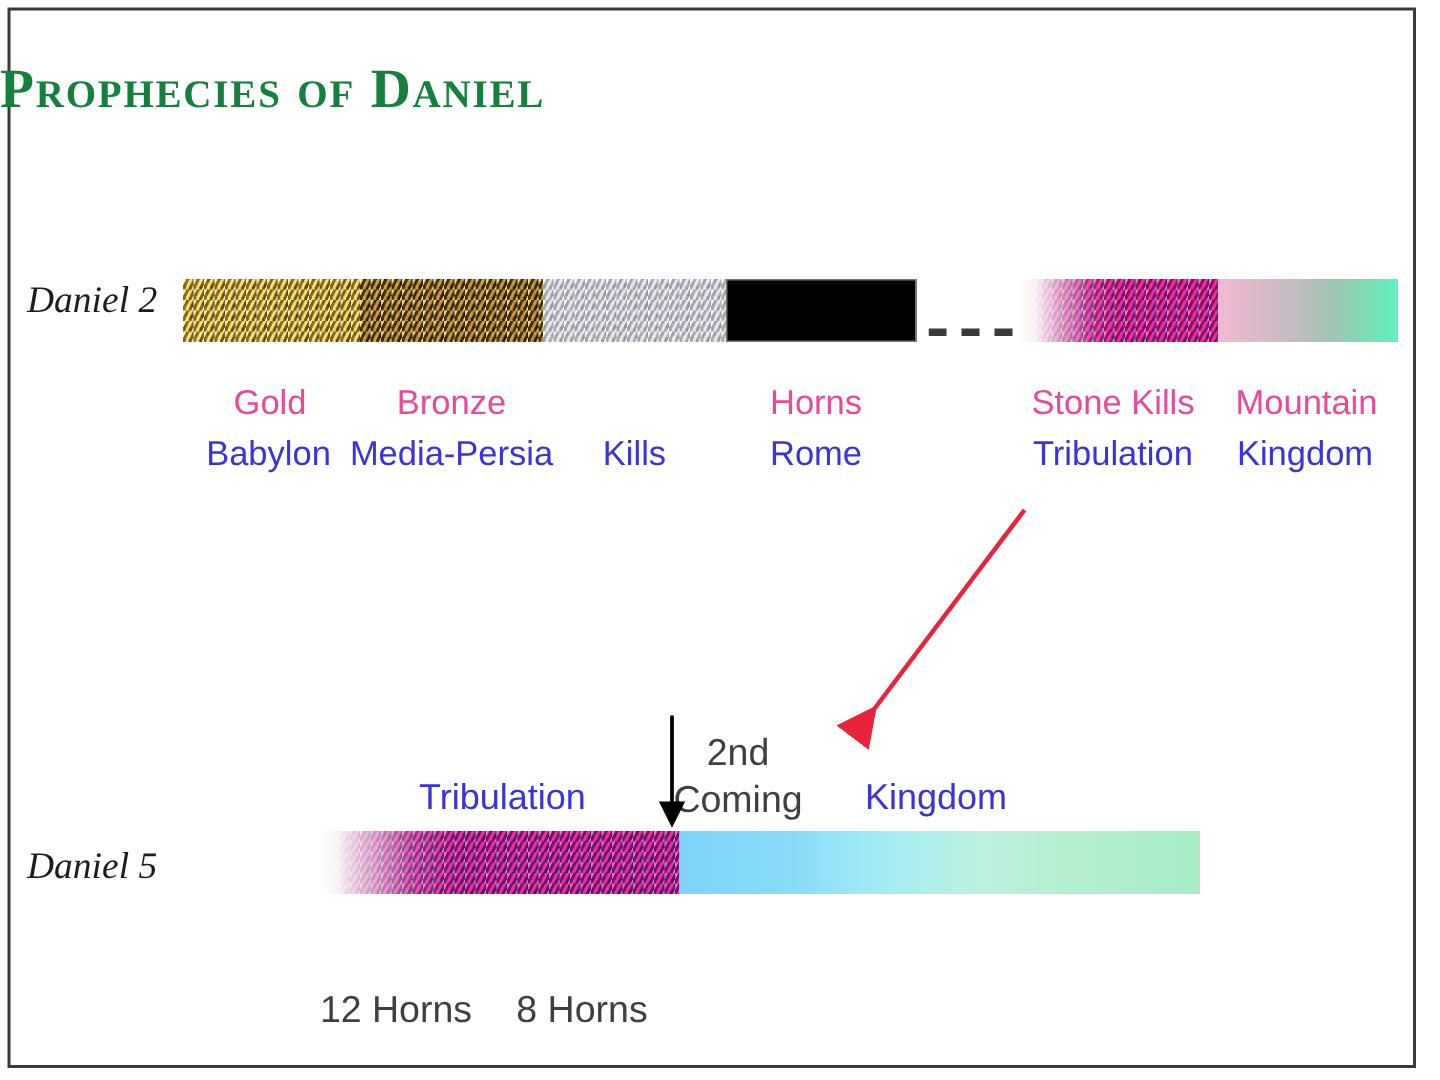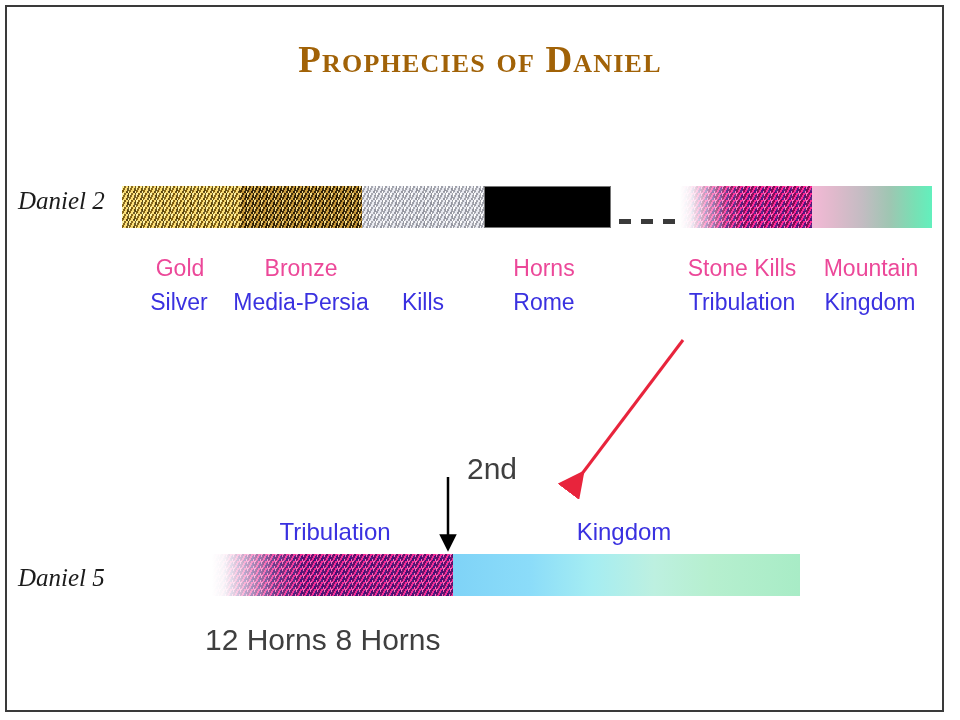--- a/index.html
+++ b/index.html
@@ -25,27 +25,26 @@
     height: 707px;
     border: 2px solid #3a3a3a;
     box-sizing: border-box;
     pointer-events: none;
   }
   .title {
     position: absolute;
     left: 0;
     top: 38px;
     width: 960px;
-    text-align: center;
     font-family: "Liberation Serif", serif;
     font-weight: bold;
     font-size: 37px;
     font-variant: small-caps;
     letter-spacing: 1.2px;
-    color: #a16207;
+    color: #15803d;
   }
   .row-label {
     position: absolute;
     font-family: "Liberation Serif", serif;
     font-style: italic;
     font-size: 25px;
     color: #1c1c1c;
     white-space: nowrap;
   }
   .bar {
@@ -134,24 +133,25 @@
   }
   .cap-bot {
     position: absolute;
     font-size: 23px;
     color: #3a31e0;
     text-align: center;
     white-space: nowrap;
   }
   .free-label {
     position: absolute;
-    font-size: 30px;
+    font-size: 25px;
     color: #3f3f3f;
     text-align: center;
     white-space: nowrap;
+    margin-top: 36px;
   }
   .blue-label {
     position: absolute;
     font-size: 24px;
     color: #3a31e0;
     text-align: center;
     white-space: nowrap;
   }
   .svg-layer {
     position: absolute;
@@ -195,30 +195,31 @@
   </div>
 
   <div class="bar mountain" style="left:812px; top:186px; width:120px;"></div>
 
   <div class="cap-top" style="left:121px; top:255px; width:118px;">Gold</div>
   <div class="cap-top" style="left:240px; top:255px; width:122px;">Bronze</div>
   <div class="cap-top" style="left:484px; top:255px; width:120px;">Horns</div>
   <div class="cap-top" style="left:672px; top:255px; width:140px;">Stone Kills</div>
   <div class="cap-top" style="left:808px; top:255px; width:126px;">Mountain</div>
 
-  <div class="cap-bot" style="left:119px; top:289px; width:120px;">Silver</div>
+  <div class="cap-bot" style="left:119px; top:289px; width:120px;">Babylon</div>
   <div class="cap-bot" style="left:228px; top:289px; width:146px;">Media-Persia</div>
   <div class="cap-bot" style="left:362px; top:289px; width:122px;">Kills</div>
   <div class="cap-bot" style="left:484px; top:289px; width:120px;">Rome</div>
   <div class="cap-bot" style="left:668px; top:289px; width:148px;">Tribulation</div>
   <div class="cap-bot" style="left:806px; top:289px; width:128px;">Kingdom</div>
 
   <div class="row-label" style="left:18px; top:564px;">Daniel 5</div>
 
   <div class="free-label" style="left:440px; top:452px; width:104px; text-align:center;">2nd</div>
+  <div class="free-label" style="left:440px; top:483px; width:104px; text-align:center;">Coming</div>
 
   <div class="blue-label" style="left:255px; top:518px; width:160px;">Tribulation</div>
   <div class="blue-label" style="left:545px; top:518px; width:158px;">Kingdom</div>
 
   <div class="bar" style="left:212px; top:554px; width:241px;">
     <div class="tex trib7"></div>
     <div class="trib7-fade"></div>
   </div>
 
   <div class="bar kingdom7" style="left:453px; top:554px; width:347px;"></div>

